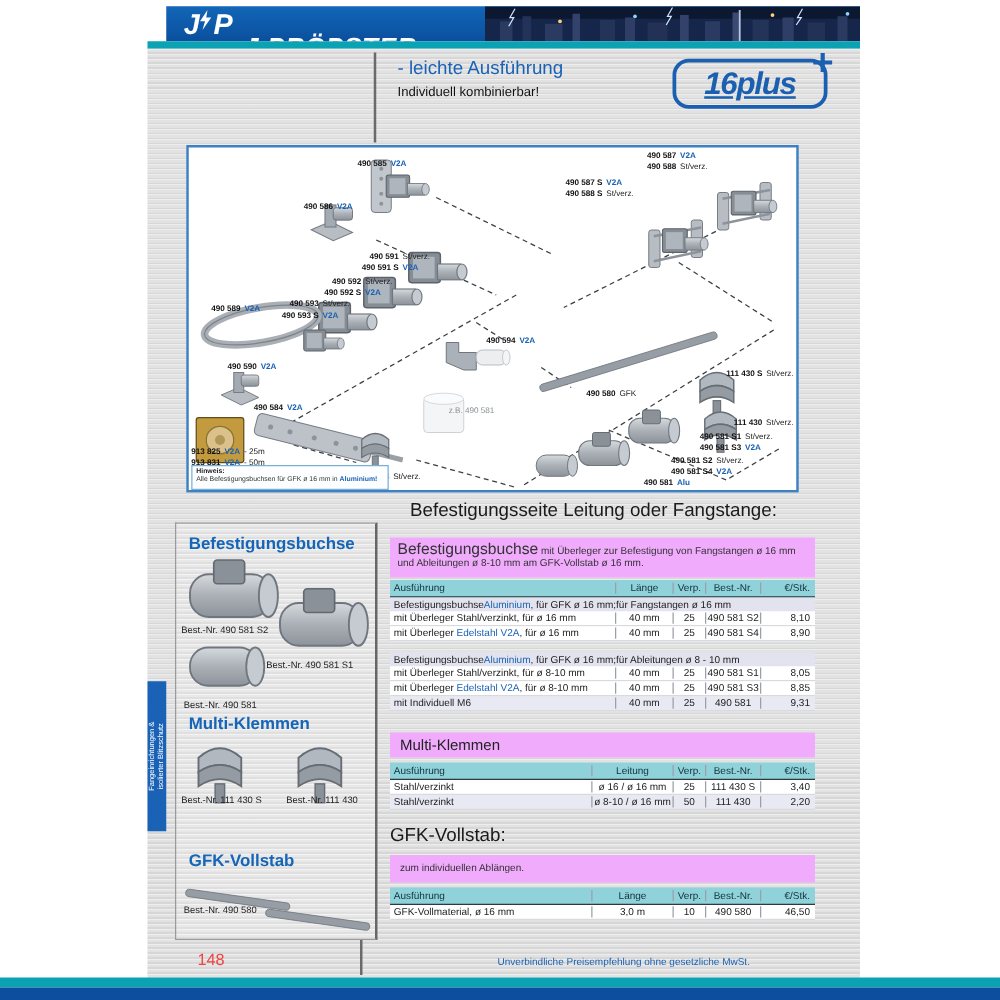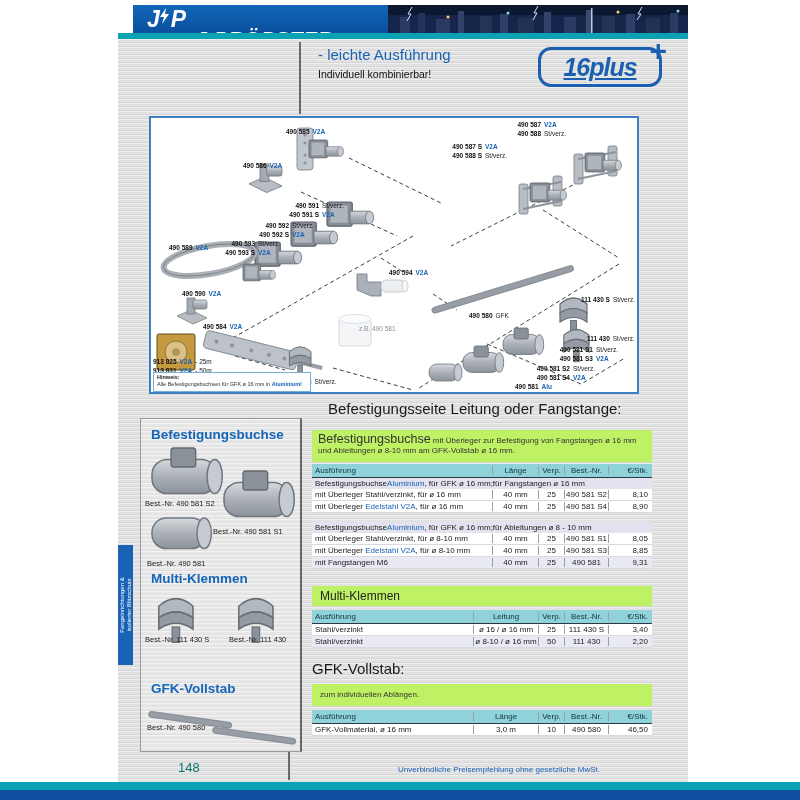--- a/index.html
+++ b/index.html
@@ -41,39 +41,39 @@
   .sidetab{left:118px;top:545px;width:15px;height:120px;background:#1a62b5;z-index:3;}
   .tabtxt{position:absolute;width:120px;height:14px;left:-52px;top:53px;transform:rotate(-90deg);color:#fff;font-size:6px;line-height:7px;text-align:center;}
   .sidebar{left:140px;top:418px;width:162px;height:334px;background-color:#e8e8e8;
     background-image:repeating-linear-gradient(180deg,rgba(255,255,255,.5) 0 1px,rgba(255,255,255,0) 1px 3px,rgba(0,0,0,.04) 3px 4px);
     border:1px solid #9a9a9a;border-right:2px solid #666;box-sizing:border-box;}
   .sb-h{position:absolute;left:10px;font-size:13.5px;font-weight:bold;color:#1565b8;}
   .sb-cap{position:absolute;font-size:7.5px;color:#222;white-space:nowrap;}
   
   .h1{font-size:15px;color:#1a1a1a;}
   .h2{font-size:12px;color:#222;}
-  .panel{background:#bef264;}
+  .panel{background:#f0abfc;}
   .intro-big{font-size:12.5px;color:#333;}
   .smalltxt{font-size:8px;color:#333;line-height:10px;}
   .tbl{width:340px;}
   .t-head{display:flex;background:#8fd2da;border-bottom:1px solid #2a3a40;height:13px;align-items:center;font-size:8px;color:#13323c;}
   .t-row{display:flex;height:11px;align-items:center;font-size:8px;color:#222;background:#fff;border-bottom:1px solid #d8dade;}
   .t-row.lav{background:#e8e9f2;}
   .t-group{display:flex;height:11px;align-items:center;font-size:8px;color:#222;background:#e2e3ee;padding-left:3px;white-space:nowrap;}
   .cA{flex:0 0 177px;padding-left:3px;white-space:nowrap;}
   .cB{flex:0 0 45px;text-align:center;border-left:1px solid #9aa0a8;}
   .cC{flex:0 0 25px;text-align:center;border-left:1px solid #9aa0a8;}
   .cD{flex:0 0 43px;text-align:center;border-left:1px solid #9aa0a8;}
   .cE{flex:1 1 auto;text-align:right;padding-right:4px;border-left:1px solid #9aa0a8;}
   .mA{flex:0 0 158px;padding-left:3px;white-space:nowrap;}
   .mB{flex:0 0 64px;text-align:center;border-left:1px solid #9aa0a8;}
   .blue{color:#1a62b5;}
   .bold{font-weight:normal;text-align:right;}
   
-  .pageno{font-size:13px;color:#0f766e;margin-left:20px;}
+  .pageno{font-size:13px;color:#ef4444;}
   .footnote{font-size:8px;color:#1a62b5;text-align:center;}
   .stripe-teal-bot{left:0;top:782px;width:800px;height:8px;background:#0ba3b4;}
   .stripe-blue-bot{left:0;top:790px;width:800px;height:10px;background:#0d4f9e;}
 </style>
 </head>
 <body>
 
 <div class="abs topbar">
   <div class="logo">
     <span class="mono">J</span>
@@ -460,21 +460,21 @@
       <div class="cE">8,05</div>
   </div>
   <div class="t-row">
     <div class="cA"><span>mit Überleger </span><span class="blue">Edelstahl V2A</span><span>, für ø 8-10 mm</span></div>
     <div class="cB">40 mm</div>
       <div class="cC">25</div>
       <div class="cD">490 581 S3</div>
       <div class="cE">8,85</div>
   </div>
   <div class="t-row lav">
-    <div class="cA"><span>mit Fangstangen M6</span><span class="blue"></span><span></span></div>
+    <div class="cA"><span>mit Individuell M6</span><span class="blue"></span><span></span></div>
     <div class="cB">40 mm</div>
       <div class="cC">25</div>
       <div class="cD">490 581</div>
       <div class="cE">9,31</div>
   </div>
 </div>
 
 <div class="abs panel" style="left:312px;top:586px;width:340px;height:20px;display:flex;align-items:center;padding-left:8px;box-sizing:border-box;">
   <span class="h2">Multi-Klemmen</span>
 </div>

